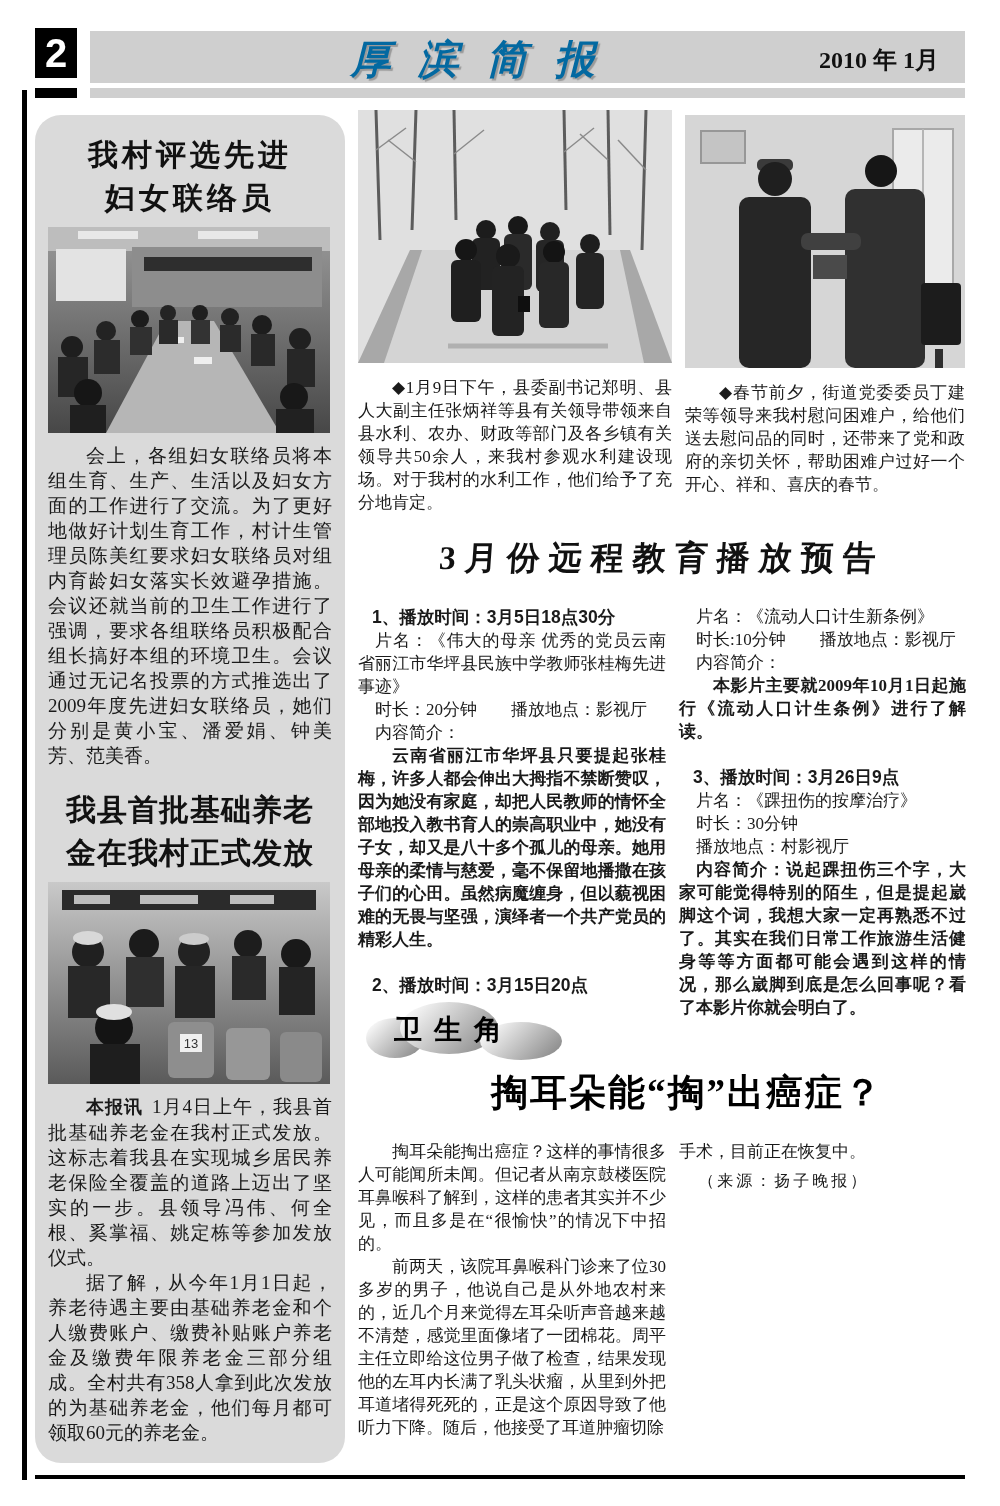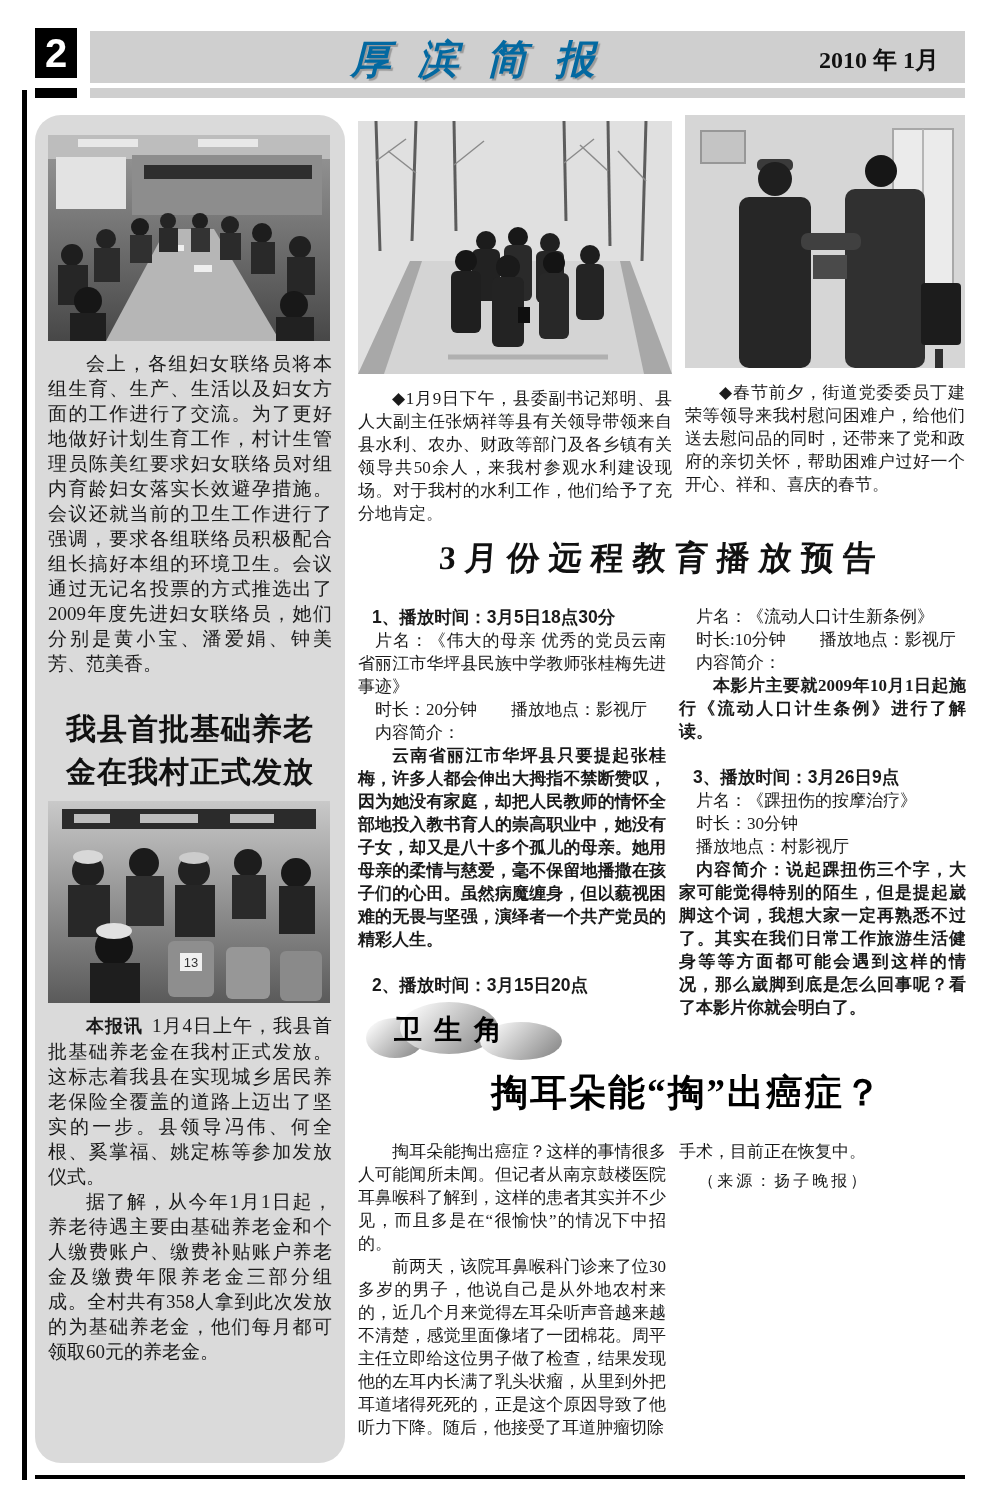--- a/index.html
+++ b/index.html
@@ -24,25 +24,25 @@
 
   
   .left-panel{position:absolute;left:35px;top:115px;width:310px;height:1348px;background:#dadada;
     border-radius:26px;box-sizing:border-box;padding:14px 13px 0;}
   .panel-title{font-size:30px;line-height:43px;font-weight:bold;text-align:center;
     letter-spacing:4px;margin:4px 0 8px;color:#111;}
   .panel-title span{display:block;}
   .panel-photo{display:block;margin:6px 0 10px;}
   .panel-par{font-size:19px;line-height:25px;text-align:justify;text-indent:2em;margin:0;}
   .panel-par b{font-family:"Liberation Sans",sans-serif;font-size:18px;margin-right:9px;}
-  .title2{margin-top:31px;letter-spacing:1px;}
+  .title2{margin-top:20px;letter-spacing:1px;}
 
   
   .news-fig{position:absolute;margin:0;}
-  .fig-walk{left:358px;top:121px;width:314px;}
+  .fig-walk{left:358px;top:110px;width:314px;}
   .fig-visit{left:685px;top:115px;width:280px;}
   .news-fig svg{display:block;}
   .news-caption{margin-top:13px;font-size:17px;line-height:23px;text-align:justify;text-indent:2em;}
 
   
   .schedule{position:absolute;left:358px;top:536px;width:608px;}
   .schedule-heading{text-align:center;font-size:33px;font-weight:bold;letter-spacing:9px;
     margin:0 0 24px;transform:skewX(-4deg);color:#111;}
   .cols{display:flex;gap:13px;}
   .col-a{width:308px;}
@@ -79,20 +79,24 @@
   <div class="banner">
     <span class="masthead">厚滨简报</span>
     <span class="banner-date">2010 年 1月</span>
   </div>
   <div class="header-black-bar"></div>
   <div class="header-gray-bar"></div>
   <div class="left-rule"></div>
   <div class="bottom-rule"></div>
 
   <aside class="left-panel">
+    <h2 class="panel-title">
+      <span>我村评选先进</span>
+      <span>妇女联络员</span>
+    </h2>
 
     <svg class="panel-photo" width="282" height="206" viewBox="0 0 282 206">
       <defs>
         <linearGradient id="gm" x1="0" y1="0" x2="0" y2="1">
           <stop offset="0" stop-color="#9a9a9a"></stop>
             <stop offset="1" stop-color="#474747"></stop>
         </linearGradient>
       </defs>
       <rect width="282" height="206" fill="url(#gm)"></rect>
       <rect width="282" height="24" fill="#bdbdbd"></rect>

